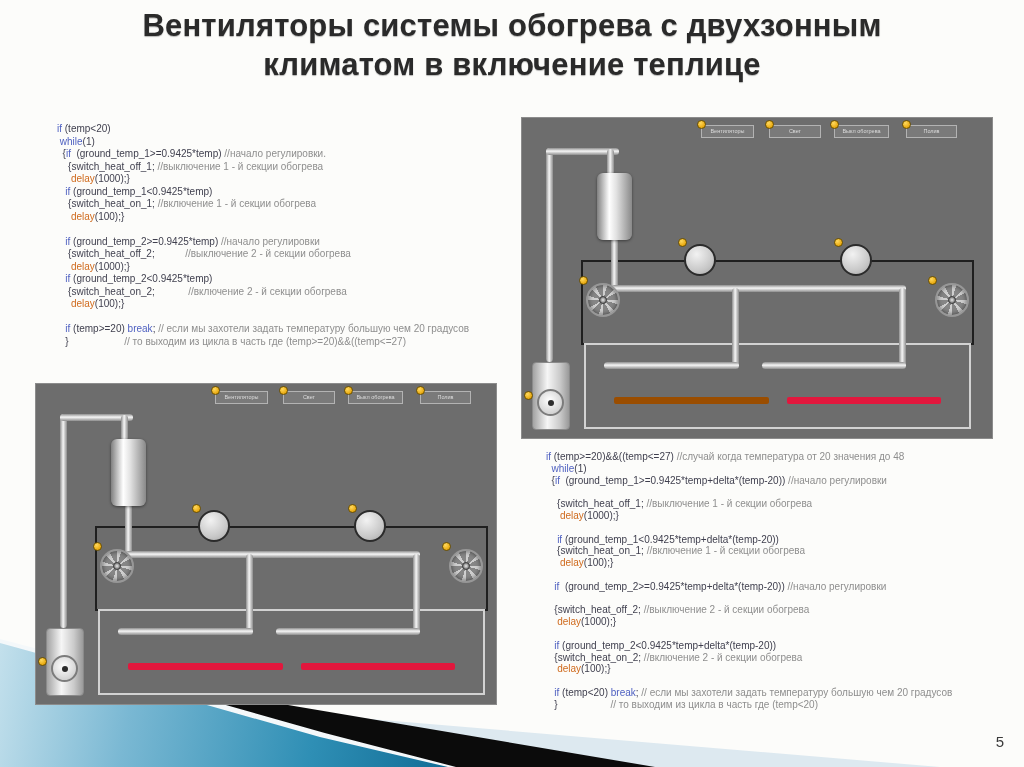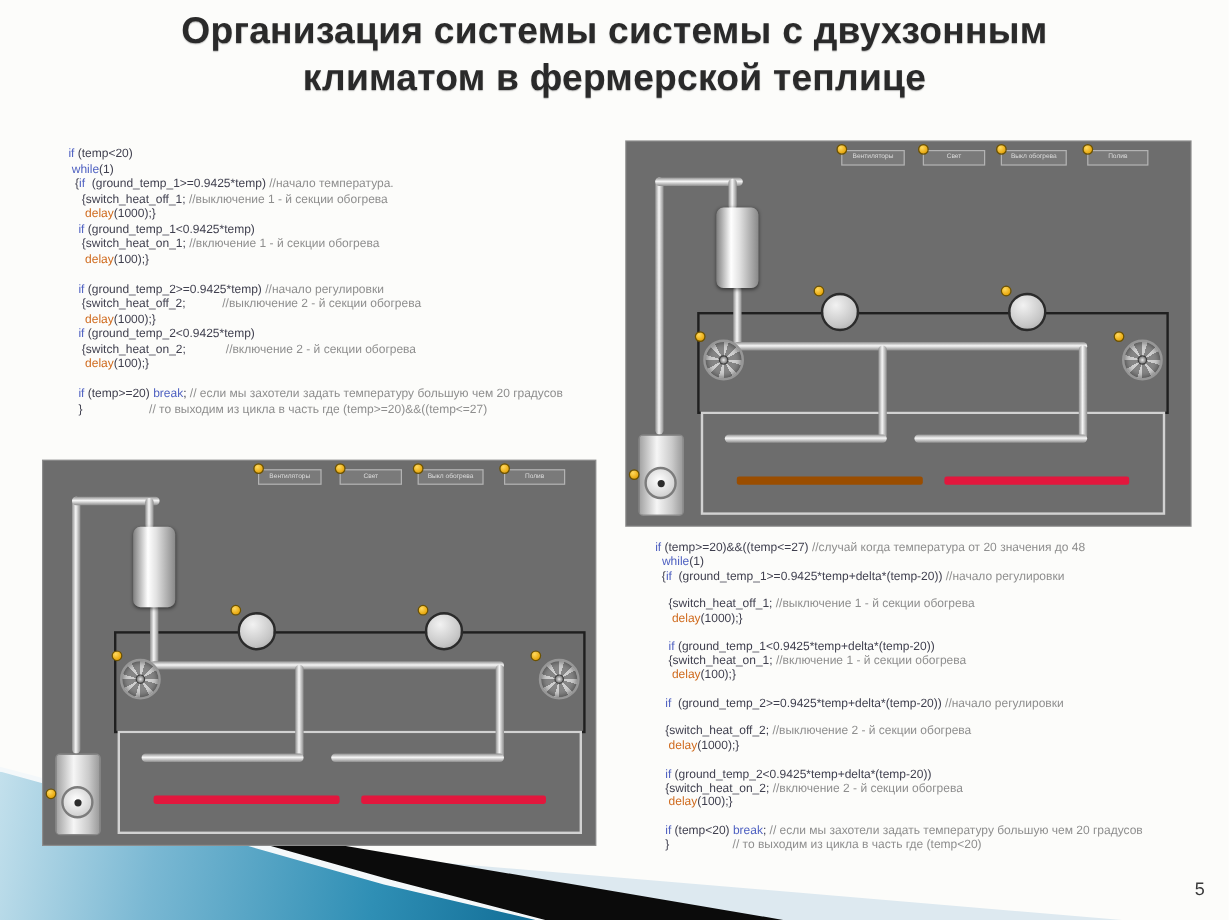--- a/index.html
+++ b/index.html
@@ -89,32 +89,32 @@
 
   .author{position:absolute;left:26px;top:731px;font-size:19px;color:#13131c;z-index:10;}
   .pagenum{position:absolute;right:20px;top:733px;font-size:15px;color:#3a3a3a;z-index:10;}
 </style>
 </head>
 <body>
 
 <div class="slide">
 
   <div class="title">
-    <div>Организация системы системы с двухзонным</div>
-    <div>климатом в фермерской теплице</div>
+    <div>Вентиляторы системы обогрева с двухзонным</div>
+    <div>климатом в включение теплице</div>
   </div>
 
   <div class="wedge wedge-pale"></div>
   <div class="wedge wedge-black"></div>
   <div class="wedge wedge-white"></div>
   <div class="wedge wedge-teal"></div>
 
   <pre class="code" id="codeL"><span class="tok-k">if</span> (temp&lt;20)
  <span class="tok-k">while</span>(1)
-  {<span class="tok-k">if</span>  (ground_temp_1&gt;=0.9425*temp) <span class="tok-c">//начало температура.</span>
+  {<span class="tok-k">if</span>  (ground_temp_1&gt;=0.9425*temp) <span class="tok-c">//начало регулировки.</span>
     {switch_heat_off_1; <span class="tok-c">//выключение 1 - й секции обогрева</span>
      <span class="tok-f">delay</span>(1000);}
    <span class="tok-k">if</span> (ground_temp_1&lt;0.9425*temp)
     {switch_heat_on_1; <span class="tok-c">//включение 1 - й секции обогрева</span>
      <span class="tok-f">delay</span>(100);}
 
    <span class="tok-k">if</span> (ground_temp_2&gt;=0.9425*temp) <span class="tok-c">//начало регулировки</span>
     {switch_heat_off_2;           <span class="tok-c">//выключение 2 - й секции обогрева</span>
      <span class="tok-f">delay</span>(1000);}
    <span class="tok-k">if</span> (ground_temp_2&lt;0.9425*temp)

